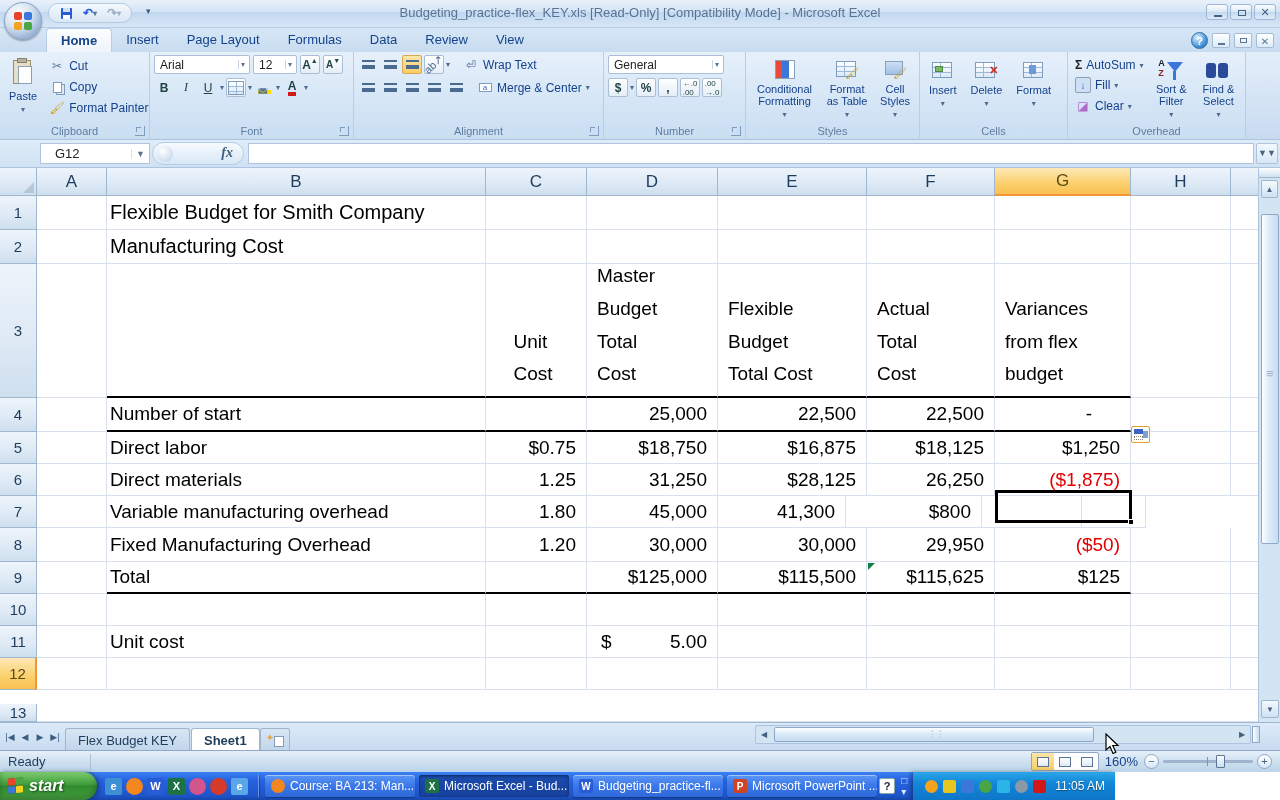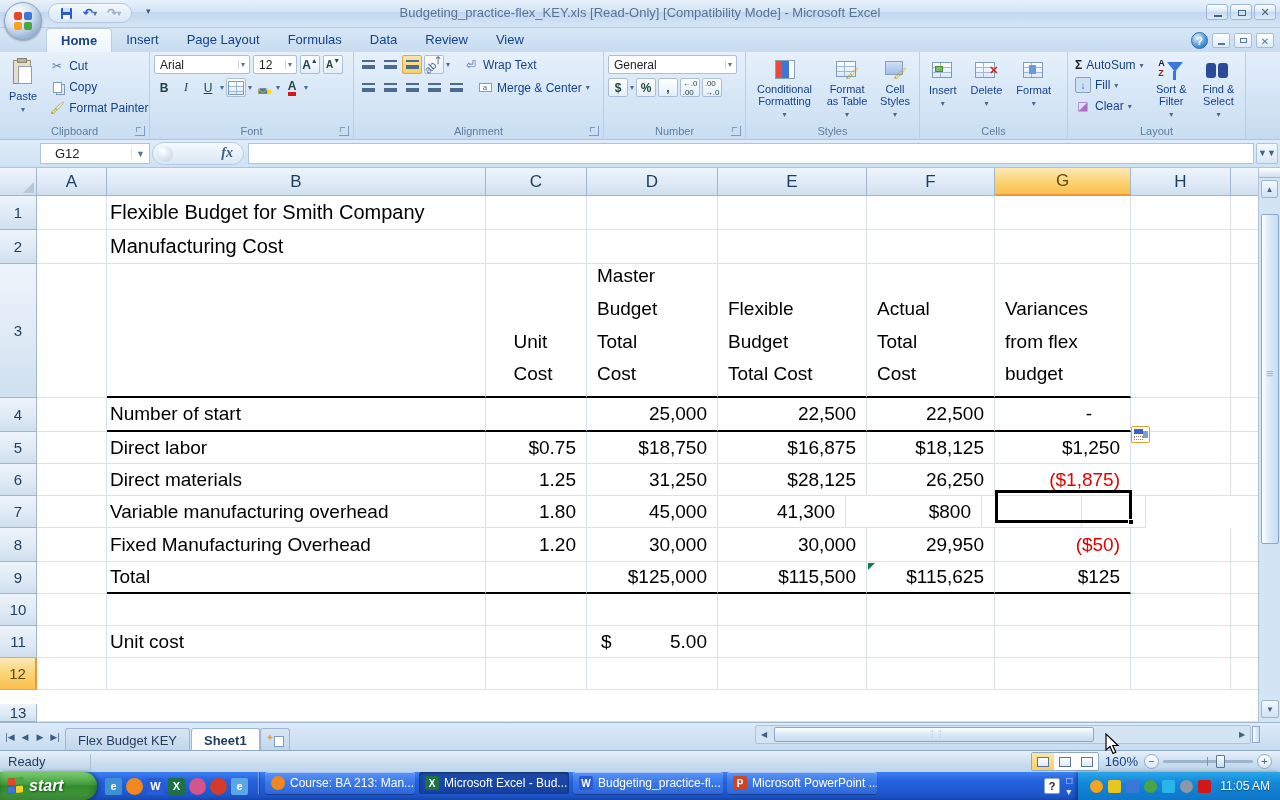--- a/index.html
+++ b/index.html
@@ -142,22 +142,22 @@
   .vb.on { background:linear-gradient(#fbe6a9,#f8ce63); }
   .vb .g { width:12px; height:10px; border:1px solid #5a7694; background:linear-gradient(#fff,#dce9f6); }
   #zoomlvl { font-size:13px; color:#15428b; }
   .zslider { display:flex; align-items:center; gap:4px; }
   .zbtn { width:15px; height:15px; border-radius:50%; border:1px solid #8fa8c8; background:linear-gradient(#fff,#d8e7f5); color:#44617f; font-size:11px; line-height:12px; text-align:center; }
   .ztrack { width:90px; height:3px; background:#9fb4cc; border-radius:2px; position:relative; }
   .ztrack .mid { position:absolute; left:44px; top:-3px; width:1px; height:9px; background:#7d94b4; }
   .ztrack .zth { position:absolute; left:53px; top:-5px; width:9px; height:13px; background:linear-gradient(#fdfeff,#c6dcf0); border:1px solid #5a7694; border-radius:1px; }
 
   
-  #taskbar { position:absolute; left:0; top:772px; width:1280px; height:28px;
-    background:linear-gradient(#3c81f3,#2663e0 30%,#1d54c8 85%,#1646ab); display:flex; }
+  #taskbar { position:absolute; left:0; top:772px; width:1115px; height:28px;
+    background:linear-gradient(#3c81f3,#2663e0 30%,#1d54c8 85%,#1646ab); display:flex; align-items:center; }
   #startbtn { height:28px; width:97px; border-radius:0 14px 14px 0;
     background:linear-gradient(#7ece71,#3f9c3b 45%,#2f8b2c 50%,#4aa545); box-shadow:inset 0 -3px 6px rgba(0,0,0,.25), 2px 0 4px rgba(0,0,0,.4);
     display:flex; align-items:center; gap:5px; padding:0 12px 0 8px; }
   #startbtn .flag { width:16px; height:16px; display:grid; grid-template-columns:7px 7px; grid-template-rows:7px 7px; gap:1px; transform:skewY(-4deg); }
   #startbtn .flag i { border-radius:1px; box-shadow:0 0 1px rgba(0,0,0,.4); }
   #startbtn span { color:#fff; font-weight:bold; font-style:italic; font-size:16px; text-shadow:1px 1px 2px rgba(0,0,0,.5); }
   .qlaunch { display:flex; align-items:center; gap:4px; padding:0 8px; }
   .ql { width:17px; height:17px; border-radius:2px; display:flex; align-items:center; justify-content:center; font-size:11px; font-weight:bold; color:#fff; }
   .tsep { width:1px; height:22px; background:rgba(255,255,255,.35); box-shadow:1px 0 0 rgba(0,0,0,.25); margin:0 2px; }
   .taskbtns { display:flex; gap:4px; padding-left:4px; }
@@ -355,21 +355,21 @@
           </span>
           <span>Merge &amp; Center</span>
           <span style="font-size:8px;color:#4a6a90">▾</span>
         </span>
     </div>
     <div class="glabel">Alignment</div>
     <span class="launcher"></span>
   </div>
 
   <div class="rgroup" style="width:142px">
-    <span class="combo" style="width:129px">
+    <span class="combo" style="width:116px">
         <span>General</span>
         <span class="arr">▾</span>
       </span>
     <div style="display:flex; gap:2px; margin-top:4px; align-items:center;">
       <span class="btn17 framed">
           <b>$</b>
         </span>
         <span style="font-size:8px;color:#4a6a90">▾</span>
       <span class="btn17 framed">
           <b>%</b>
@@ -472,21 +472,21 @@
         <span style="font-size:8px;color:#4a6a90">▾</span>
     </div>
     <div class="bigbtn">
       <span style="width:26px;height:26px;position:relative">
           <span style="position:absolute;left:1px;top:5px;width:10px;height:15px;background:#2a4a9a;border-radius:3px"></span>
           <span style="position:absolute;right:3px;top:5px;width:10px;height:15px;background:#2a4a9a;border-radius:3px"></span>
         </span>
       <span>Find &amp; Select</span>
         <span style="font-size:8px;color:#4a6a90">▾</span>
     </div>
-    <div class="glabel">Layout</div>
+    <div class="glabel">Overhead</div>
   </div>
 </div>
 
 <div id="formulabar">
   <div id="namebox">
       <span>G12</span>
       <span class="arr">▼</span>
     </div>
   <div id="fxpill">
     <span class="knob"></span>

